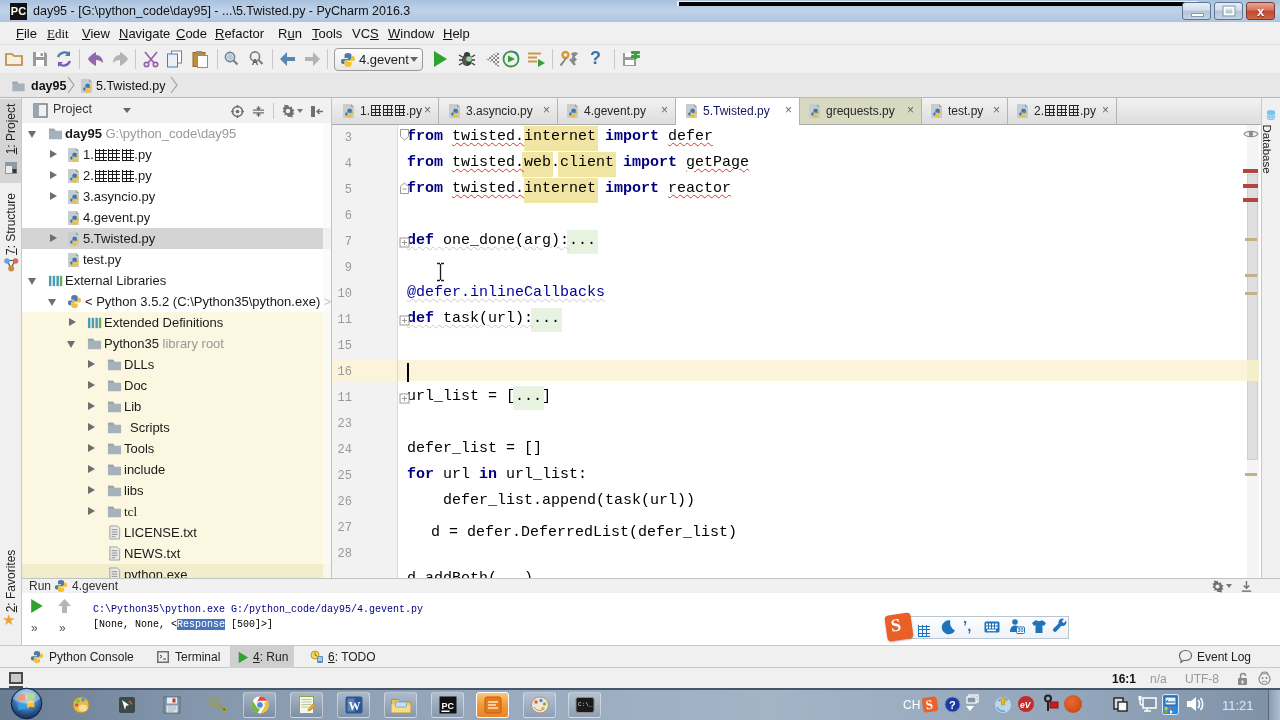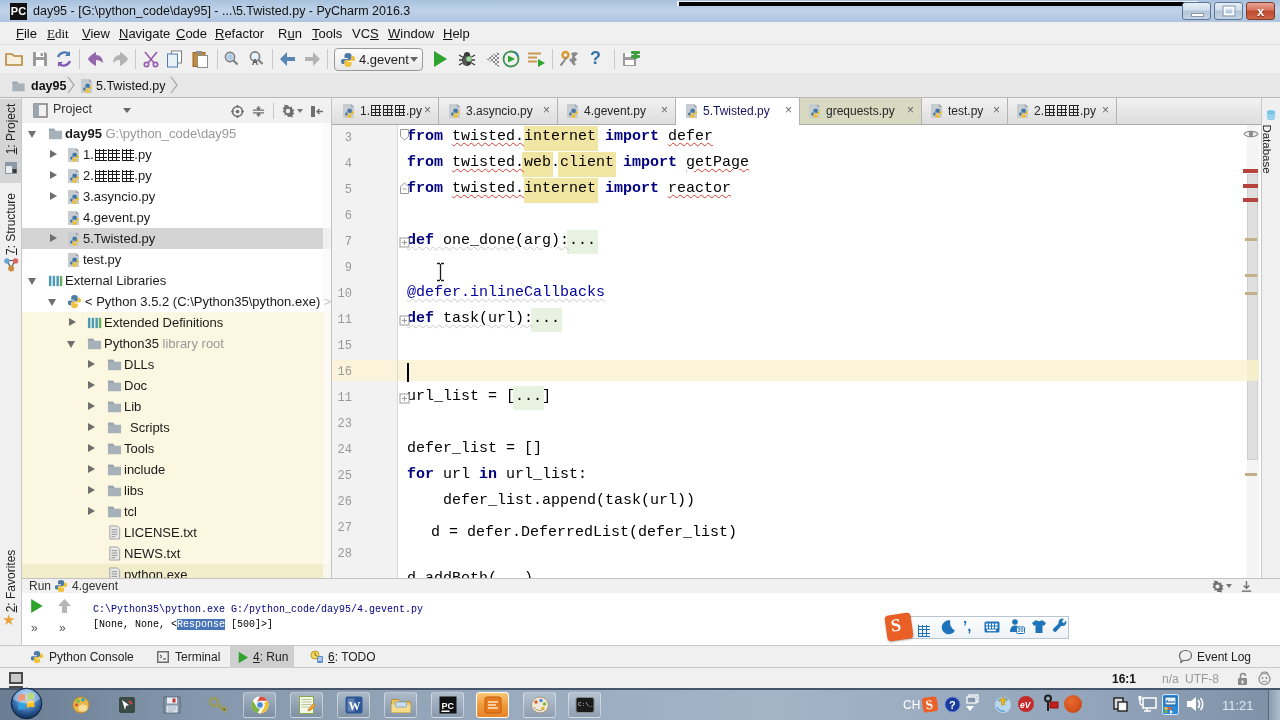--- a/index.html
+++ b/index.html
@@ -455,21 +455,21 @@
       <svg class="abs" style="left:85px;top:3px;" width="15" height="15" viewBox="0 0 16 16">
         <use href="#folder"></use>
       </svg>
       <span class="lbl" style="left:102px;">libs</span>
     </div>
 <div class="trow" style="left:0;top:378px;">
       <span class="tarr r" style="left:66px;"></span>
       <svg class="abs" style="left:85px;top:3px;" width="15" height="15" viewBox="0 0 16 16">
         <use href="#folder"></use>
       </svg>
-      <span class="lbl" style="left:102px;">tcl</span>
+      <span class="lbl" style="left:102px;font-family:Liberation Serif, serif;">tcl</span>
     </div>
 <div class="trow" style="left:0;top:399px;">
       <svg class="abs" style="left:85px;top:3px;" width="15" height="15" viewBox="0 0 16 16">
         <use href="#txticon"></use>
       </svg>
       <span class="lbl" style="left:102px;">LICENSE.txt</span>
     </div>
 <div class="trow" style="left:0;top:420px;">
       <svg class="abs" style="left:85px;top:3px;" width="15" height="15" viewBox="0 0 16 16">
         <use href="#txticon"></use>
@@ -717,21 +717,21 @@
 <span class="abs" style="left:328px;top:4px;"><u>6</u>: TODO</span>
 <svg class="abs" style="left:1178px;top:3px;" width="15" height="15" viewBox="0 0 15 15">
       <path d="M7.5 1.5c3.5 0 6 2.2 6 5s-2.5 5-6 5c-.6 0-1.3-.1-1.9-.2L3 13.5v-3C1.8 9.6 1.5 8.1 1.5 6.5c0-2.8 2.5-5 6-5z" fill="none" stroke="#666" stroke-width="1.2"></path>
     </svg>
 <span class="abs" style="left:1197px;top:4px;">Event Log</span>
 </div>
 <div class="abs" id="statusbar">
 <span class="abs" style="left:9px;top:4px;width:14px;height:12px;background:#c9c9c9;border:2px solid #4a4a4a;"></span>
     <span class="abs" style="left:9px;top:18px;width:14px;height:2px;background:#4a4a4a;"></span>
 <span class="abs" style="left:1112px;top:4px;color:#111;font-weight:bold;">16:1</span>
-<span class="abs" style="left:1150px;top:4px;color:#999;margin-left:12px;">n/a</span>
+<span class="abs" style="left:1150px;top:4px;color:#999;">n/a</span>
 <span class="abs" style="left:1185px;top:4px;color:#999;">UTF-8</span>
 <svg class="abs" style="left:1236px;top:4px;" width="13" height="14" viewBox="0 0 13 14">
       <rect x="2" y="6" width="9" height="7" rx="1" fill="#8a8a8a"></rect>
       <path d="M4.5 6V4a2.5 2.5 0 0 1 5 0" fill="none" stroke="#8a8a8a" stroke-width="1.5"></path>
       <rect x="5.5" y="8.5" width="2" height="3" fill="#f0f0f0"></rect>
     </svg>
 <svg class="abs" style="left:1257px;top:3px;" width="15" height="16" viewBox="0 0 15 16">
       <circle cx="7.5" cy="8" r="5.5" fill="none" stroke="#8a8a8a" stroke-width="1.2"></circle>
       <path d="M4 3.5C4 2 5.5 1 7.5 1s3.5 1 3.5 2.5" fill="none" stroke="#8a8a8a" stroke-width="1.2"></path>
       <circle cx="5.5" cy="7" r="1" fill="#8a8a8a"></circle>

